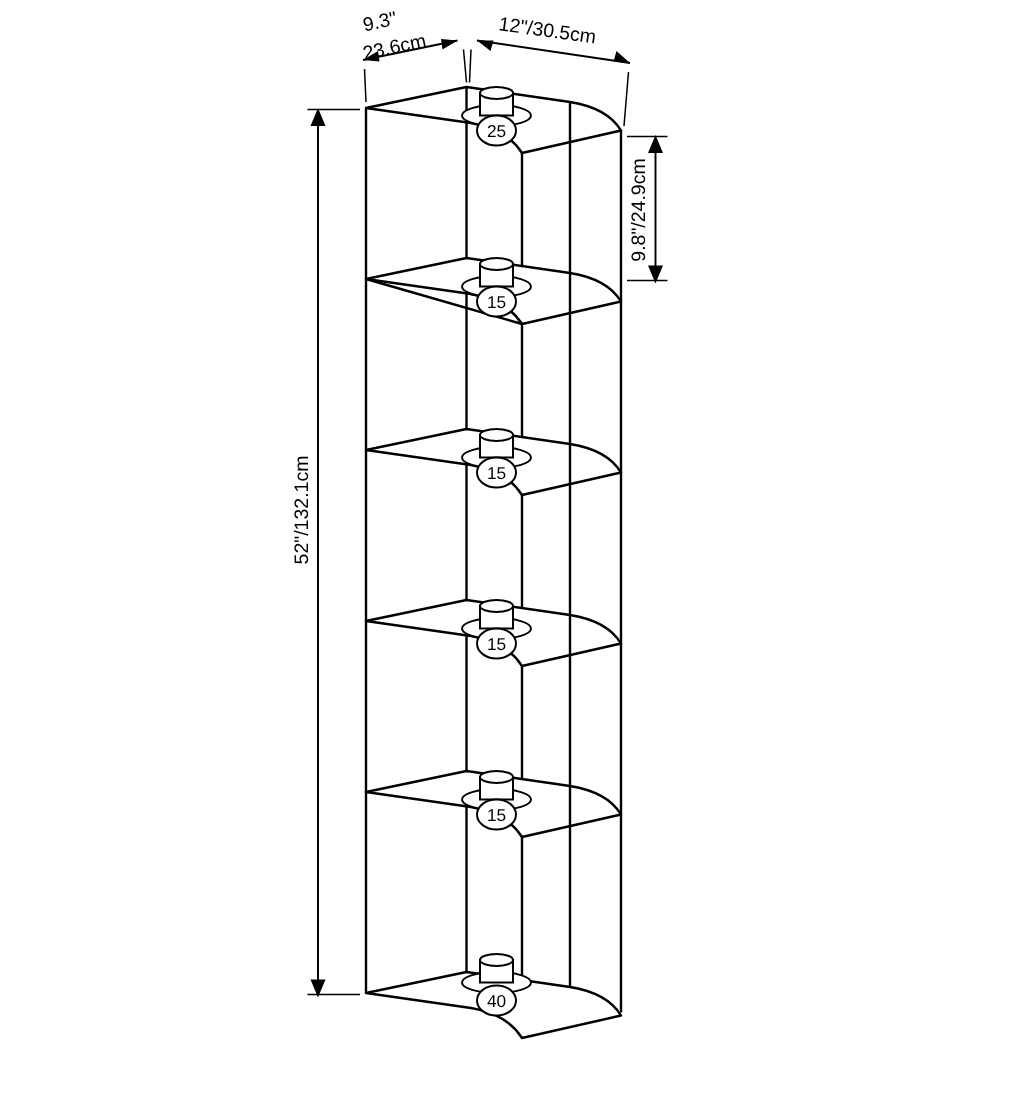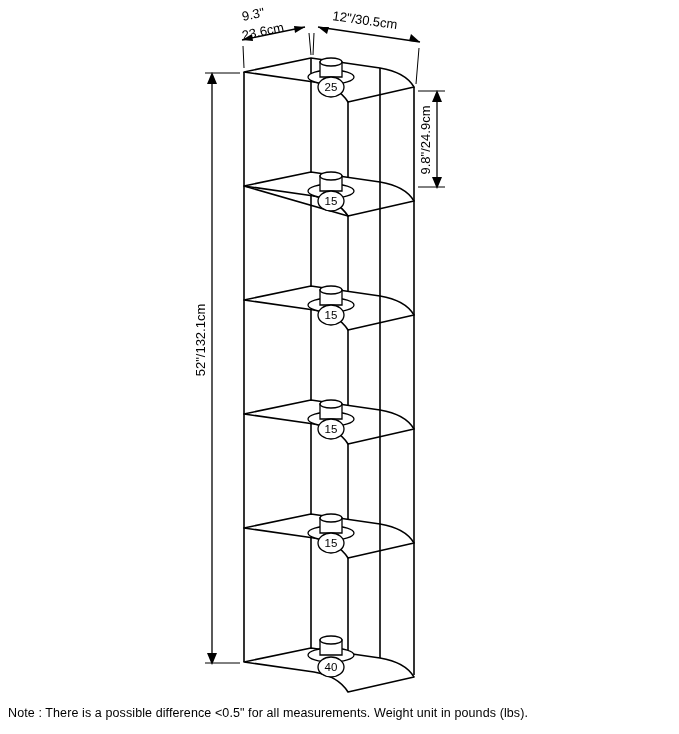--- a/index.html
+++ b/index.html
@@ -163,14 +163,13 @@
       <text class="dim-label" x="243" y="40" transform="rotate(-12 243 40)">23.6cm</text>
 
       <text class="dim-label" x="332" y="20" transform="rotate(8 332 20)">12"/30.5cm</text>
 
       <text class="dim-label" x="205" y="340" transform="rotate(-90 205 340)" text-anchor="middle">52"/132.1cm</text>
 
       <text class="dim-label" x="430" y="140" transform="rotate(-90 430 140)" text-anchor="middle">9.8"/24.9cm</text>
     </g>
   </svg>
 
-  <div class="note-text">Note : There is a possible difference &lt;0.5" for all measurements. Weight unit in pounds (lbs).</div>
 </div>
 
 </body></html>

